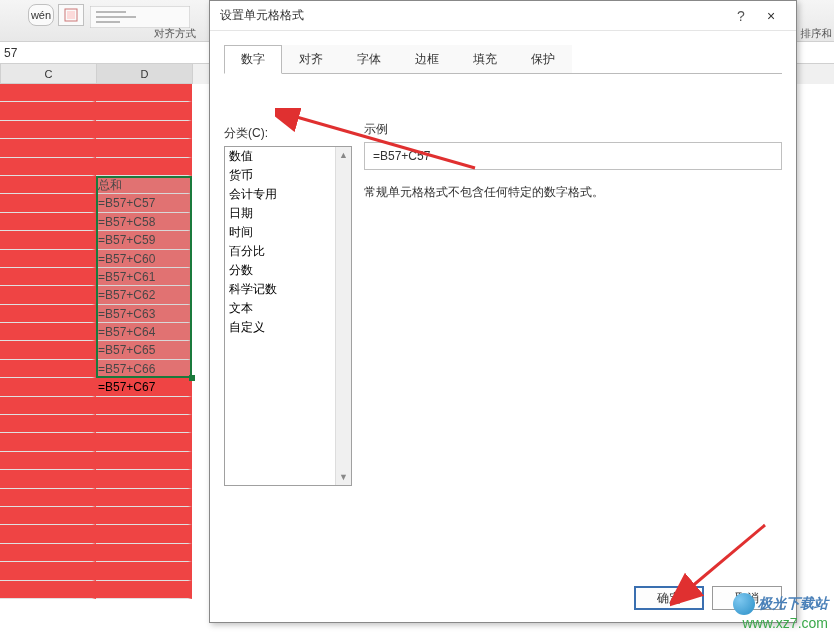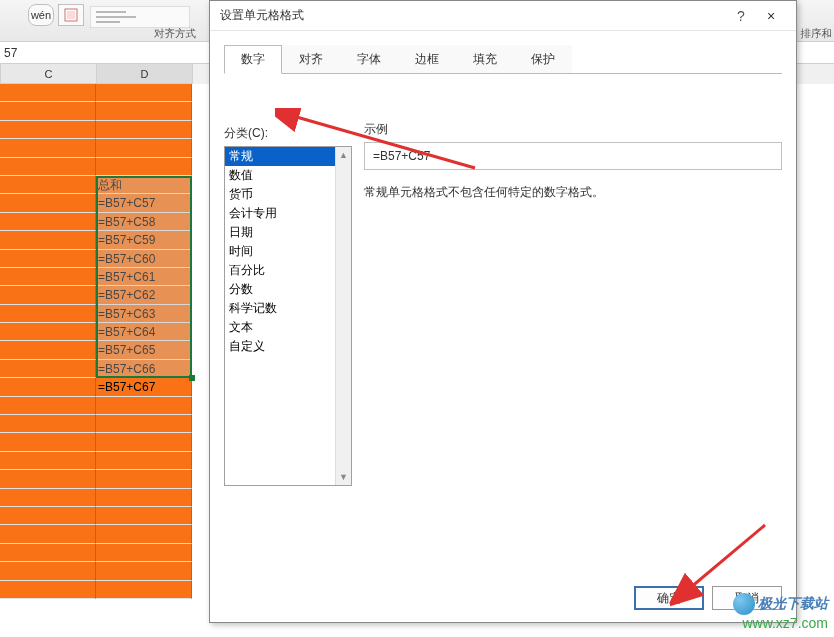--- a/index.html
+++ b/index.html
@@ -17,21 +17,21 @@
 
 .formula-bar { height: 22px; border-bottom: 1px solid #d0d0d0; background: #fff; display: flex; align-items: center; padding-left: 4px; font-size: 12px; color: #333; }
 .sheet-area { position: relative; }
 .col-headers { height: 20px; display: flex; background: #f0f0f0; }
 .col-header { border-right: 1px solid #d0d0d0; border-bottom: 1px solid #d0d0d0; text-align: center; line-height: 20px; font-size: 11px; color: #333; background: #e8e8e8; }
 .rowh { width: 0px; }
 .col-C { width: 96px; }
 .col-D { width: 96px; background: #dcdcdc; }
 .grid-rows { }
 .grid-row { height: 18.4px; display: flex; }
-.grid-cell { border-right: 1px solid #ef4444; border-bottom: 1px solid #e0e0e0; font-size: 12px; padding: 0 2px; line-height: 18px; color: #000; background: #f97316; overflow: hidden; white-space: nowrap; }
+.grid-cell { border-right: 4px solid #ef4444; border-bottom: 1px solid #e0e0e0; font-size: 12px; padding: 0 2px; line-height: 18px; color: #000; background: #ef4444; overflow: hidden; white-space: nowrap; }
 .sel-range { position: absolute; left: 96px; width: 96px; border: 2px solid #1a7a3c; background: rgba(200,200,200,0.35); }
 .sel-handle { position: absolute; width: 6px; height: 6px; background: #1a7a3c; }
 
 
 .dialog { position: absolute; left: 209px; top: 0; width: 588px; height: 623px; background: #fff; border: 1px solid #888; box-shadow: 2px 2px 6px rgba(0,0,0,0.25); }
 .dlg-title { height: 30px; display: flex; align-items: center; padding: 12px 10px; font-size: 12px; color: #333; border-bottom: 1px solid #e5e5e5; }
 .dlg-title-text { flex: 1; }
 .dlg-help { width: 30px; text-align: center; font-size: 14px; color: #555; cursor: pointer; }
 .dlg-close { width: 30px; text-align: center; font-size: 14px; color: #333; cursor: pointer; }
 
@@ -230,21 +230,20 @@
       <div class="dlg-tab">字体</div>
       <div class="dlg-tab">边框</div>
       <div class="dlg-tab">填充</div>
       <div class="dlg-tab">保护</div>
     </div>
   <div class="dlg-tab-line"></div>
   <div class="dlg-body">
     <div class="cat-col">
       <div class="cat-label"><span>分类(C):</span></div>
       <div class="cat-list" id="cat-list">
-        <div class="cat-item selected">常规</div>
           <div class="cat-item">数值</div>
           <div class="cat-item">货币</div>
           <div class="cat-item">会计专用</div>
           <div class="cat-item">日期</div>
           <div class="cat-item">时间</div>
           <div class="cat-item">百分比</div>
           <div class="cat-item">分数</div>
           <div class="cat-item">科学记数</div>
           <div class="cat-item">文本</div>
           <div class="cat-item">自定义</div>

